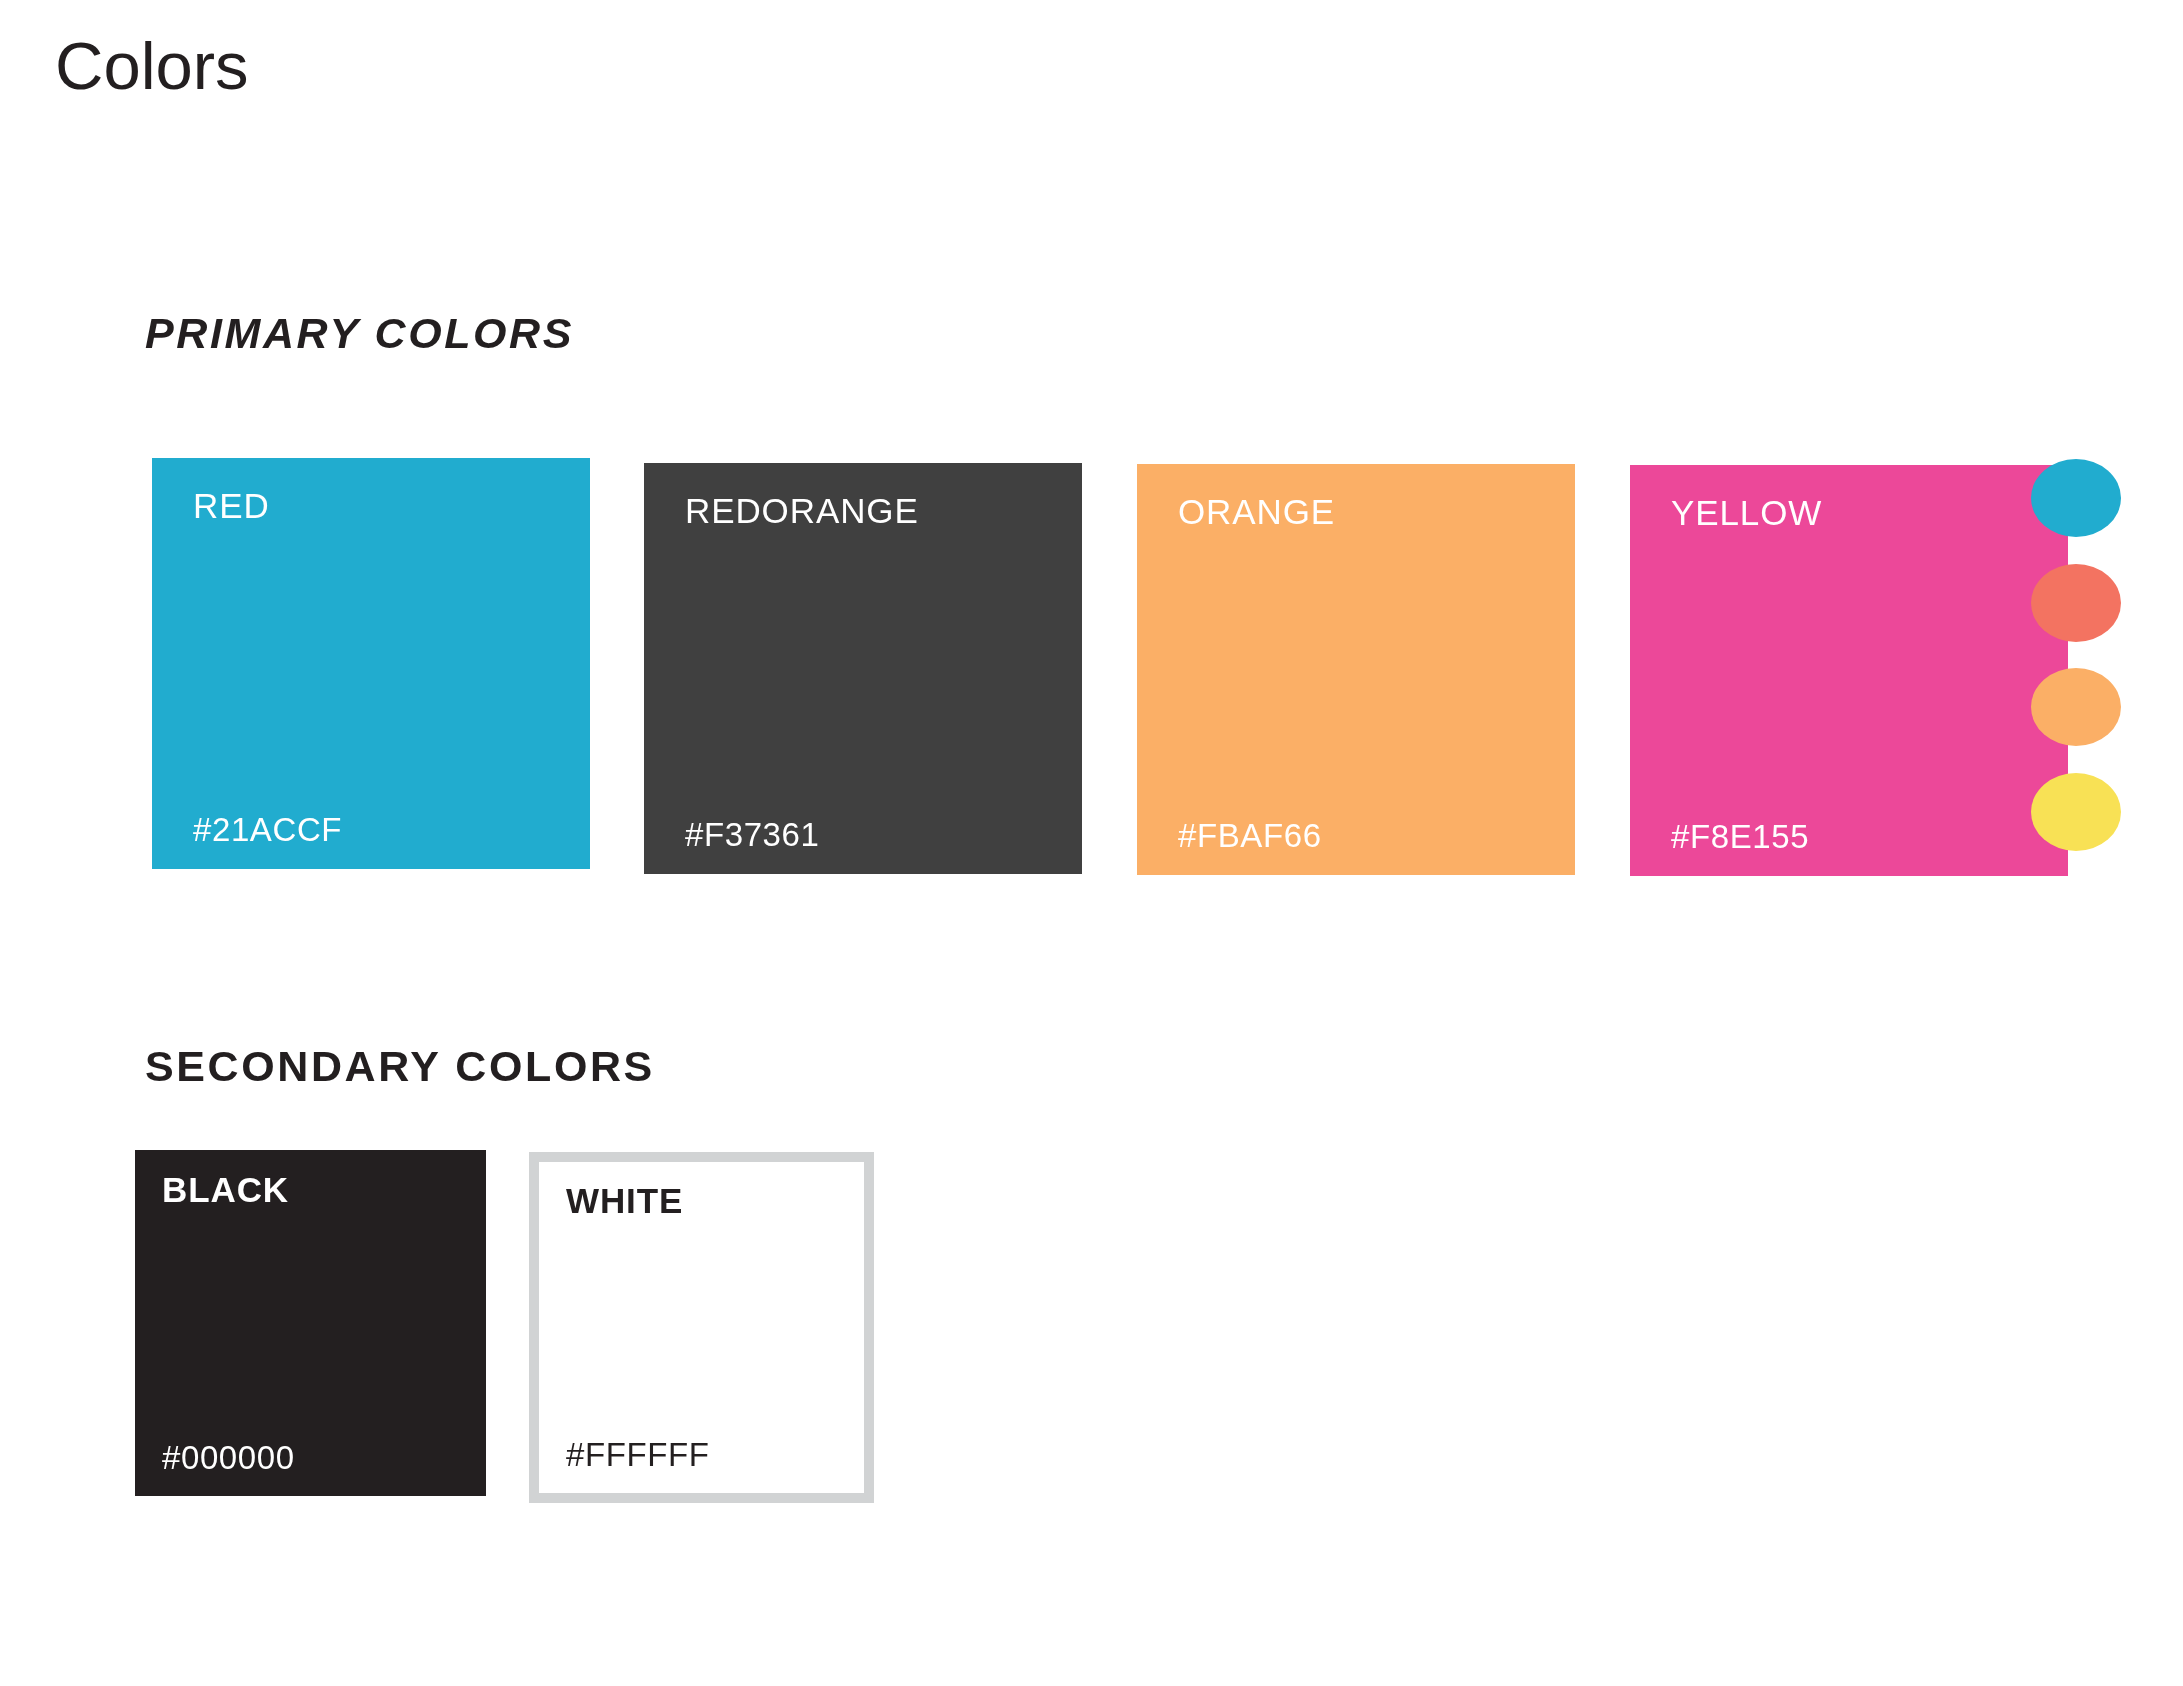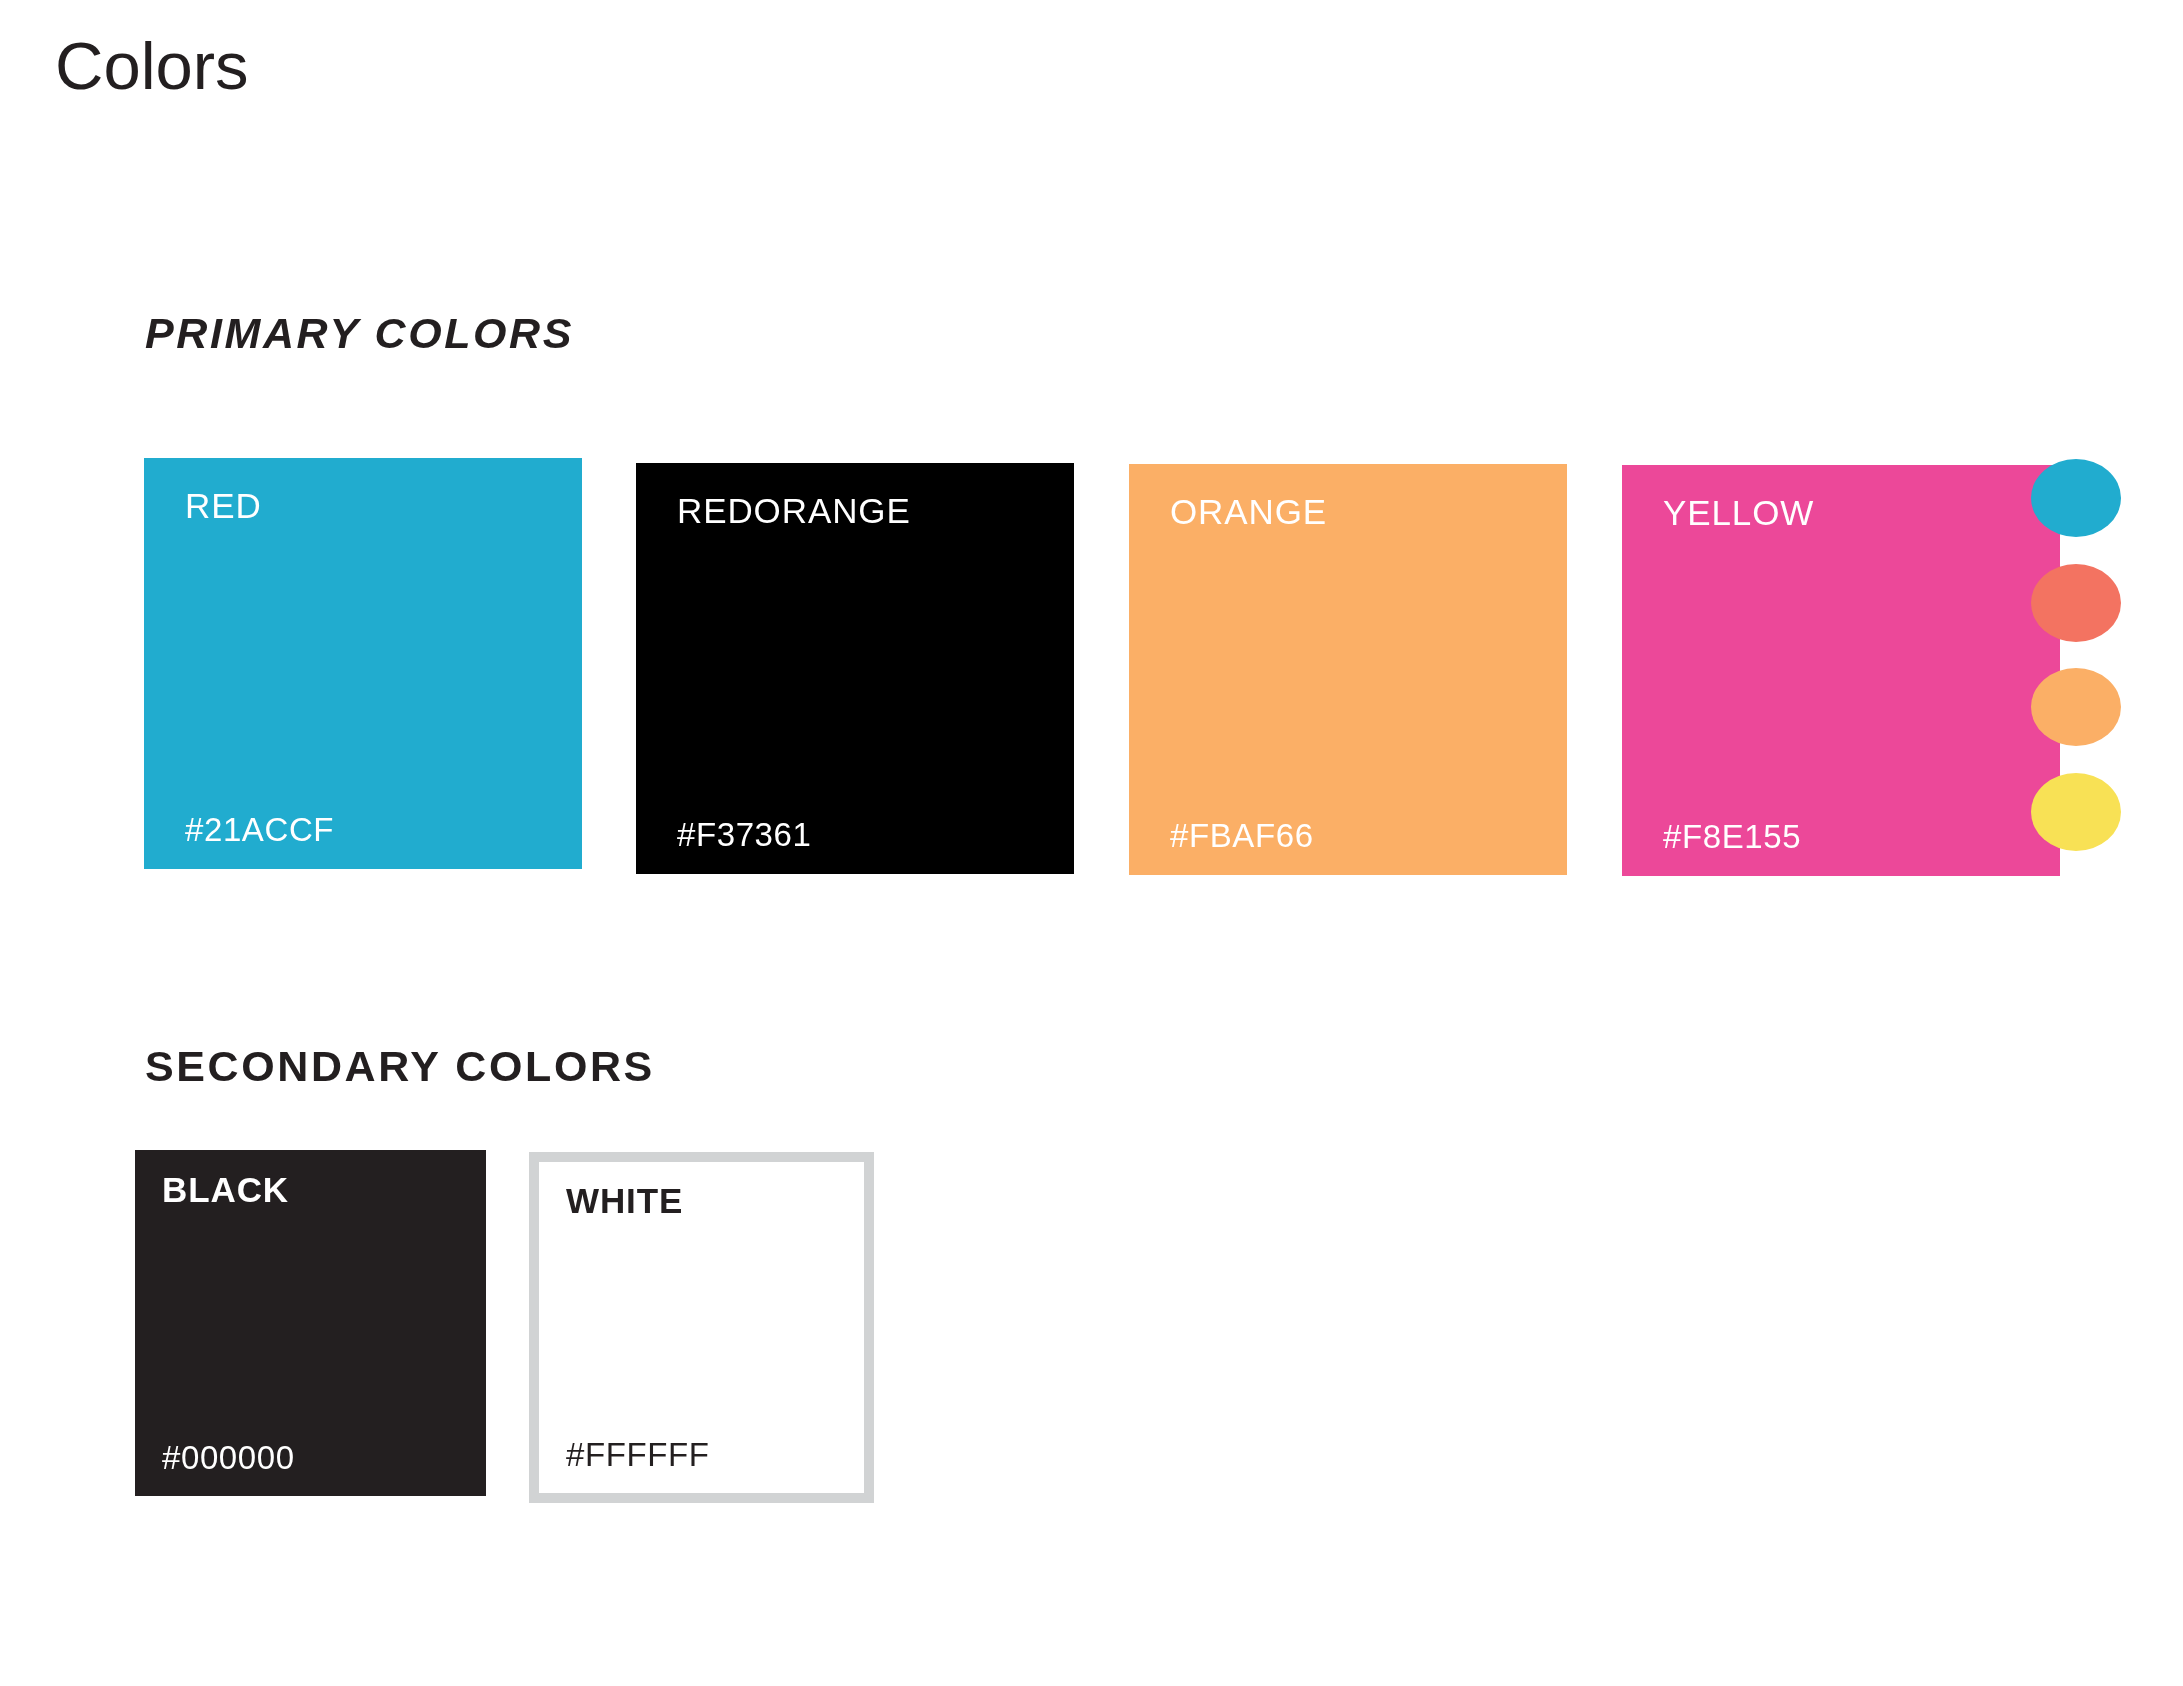--- a/index.html
+++ b/index.html
@@ -38,21 +38,21 @@
     color: #231f20;
     line-height: 1;
     white-space: nowrap;
   }
   #heading-primary   { left: 145px; top: 312px; font-style: italic; }
   #heading-secondary { left: 145px; top: 1045px; }
 
   
   .primary-row {
     position: absolute;
-    left: 144px;
+    left: 152px;
     top: 458px;
     width: 1990px;
     height: 421px;
   }
   .swatch {
     position: absolute;
     top: 0;
     width: 438px;
     height: 411px;
     box-sizing: border-box;
@@ -163,21 +163,21 @@
 
 <div class="section-heading" id="heading-primary">PRIMARY COLORS</div>
 
 <div class="primary-row">
 
   <div class="swatch" id="swatch-red" style="background:#21accf">
     <span class="swatch-name">RED</span>
     <span class="swatch-hex">#21ACCF</span>
   </div>
 
-  <div class="swatch" id="swatch-redorange" style="background:#000000">
+  <div class="swatch" id="swatch-redorange" style="background:#404040">
     <span class="swatch-name">REDORANGE</span>
     <span class="swatch-hex">#F37361</span>
   </div>
 
   <div class="swatch" id="swatch-orange" style="background:#fbaf66">
     <span class="swatch-name">ORANGE</span>
     <span class="swatch-hex">#FBAF66</span>
   </div>
 
   <div class="swatch" id="swatch-yellow" style="background:#ec4899">

